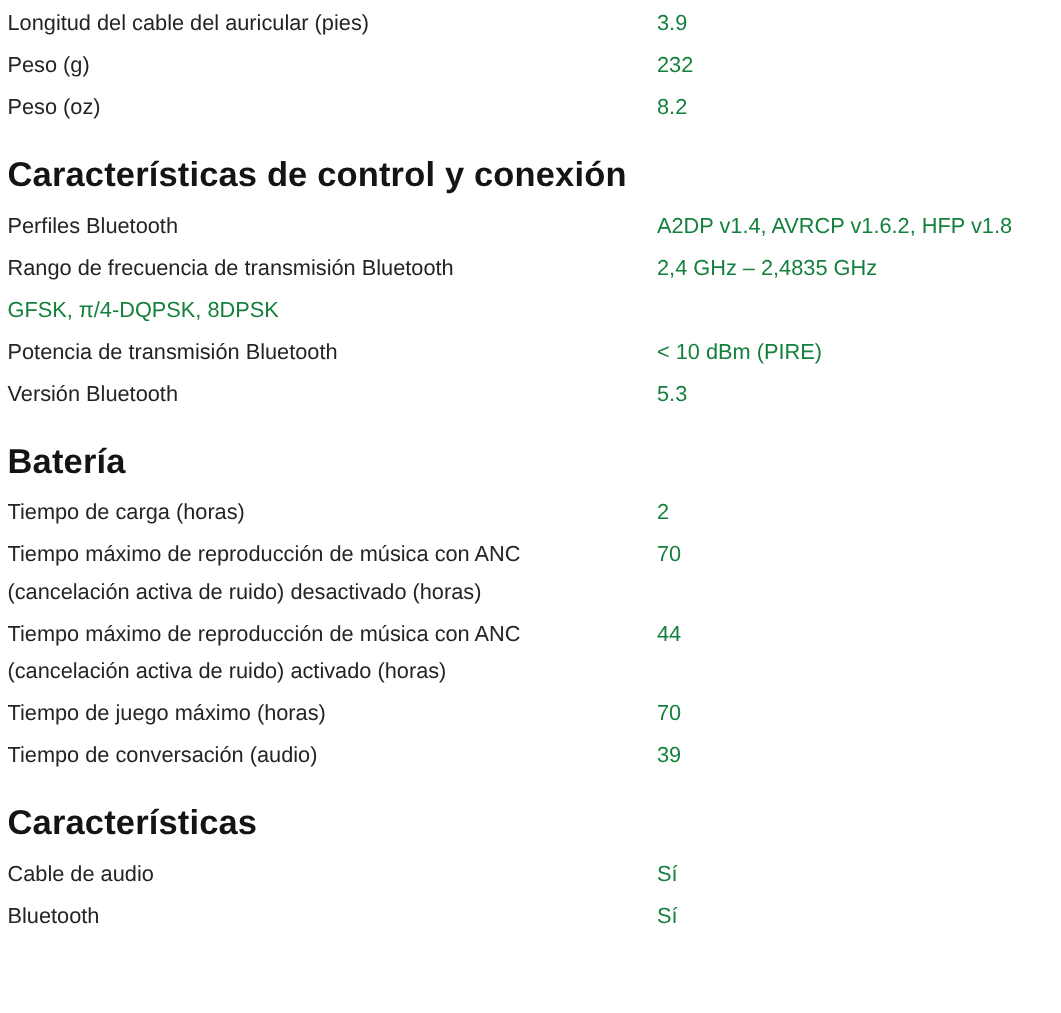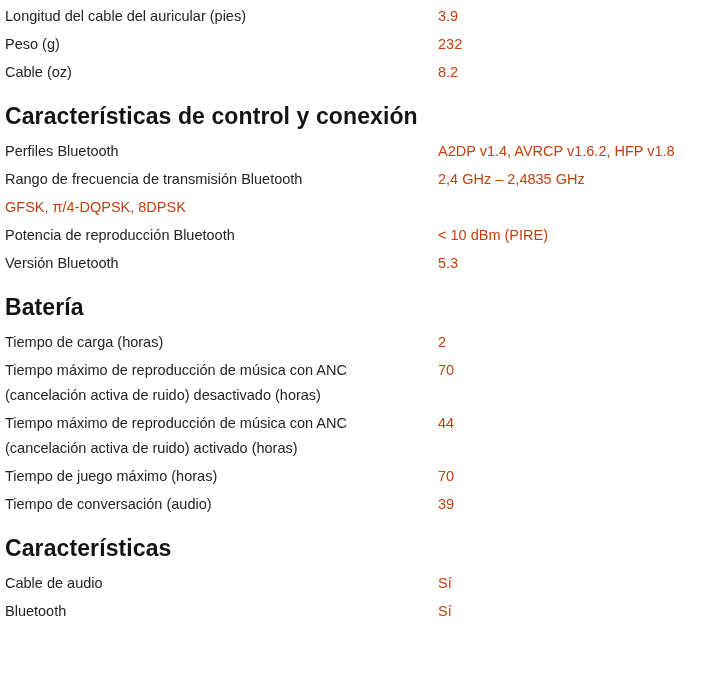--- a/index.html
+++ b/index.html
@@ -38,21 +38,21 @@
   }
   .spec-label {
     flex: 0 0 433px;
     box-sizing: border-box;
     padding-right: 24px;
     color: #242424;
   }
   .spec-value {
     flex: 1 1 auto;
     padding-right: 4px;
-    color: #c2410c;
+    color: #15803d;
   }
 </style>
 </head>
 <body>
 
 <main class="spec-table">
   <div id="sections-root">
   <section class="spec-section">
 
     <div class="rows">
@@ -60,21 +60,21 @@
     <div class="spec-label">Longitud del cable del auricular (pies)</div>
     <div class="spec-value">3.9</div>
   </div>
 
   <div class="spec-row">
     <div class="spec-label">Peso (g)</div>
     <div class="spec-value">232</div>
   </div>
 
   <div class="spec-row">
-    <div class="spec-label">Cable (oz)</div>
+    <div class="spec-label">Peso (oz)</div>
     <div class="spec-value">8.2</div>
   </div>
 </div>
   </section>
 
   <section class="spec-section">
     <h3 class="section-heading">Características de control y conexión</h3>
     <div class="rows">
   <div class="spec-row">
     <div class="spec-label">Perfiles Bluetooth</div>
@@ -84,21 +84,21 @@
   <div class="spec-row">
     <div class="spec-label">Rango de frecuencia de transmisión Bluetooth</div>
     <div class="spec-value">2,4 GHz – 2,4835 GHz</div>
   </div>
 
   <div class="spec-row">
     <div class="spec-value">GFSK, π/4-DQPSK, 8DPSK</div>
   </div>
 
   <div class="spec-row">
-    <div class="spec-label">Potencia de reproducción Bluetooth</div>
+    <div class="spec-label">Potencia de transmisión Bluetooth</div>
     <div class="spec-value">&lt; 10 dBm (PIRE)</div>
   </div>
 
   <div class="spec-row">
     <div class="spec-label">Versión Bluetooth</div>
     <div class="spec-value">5.3</div>
   </div>
 </div>
   </section>
 

